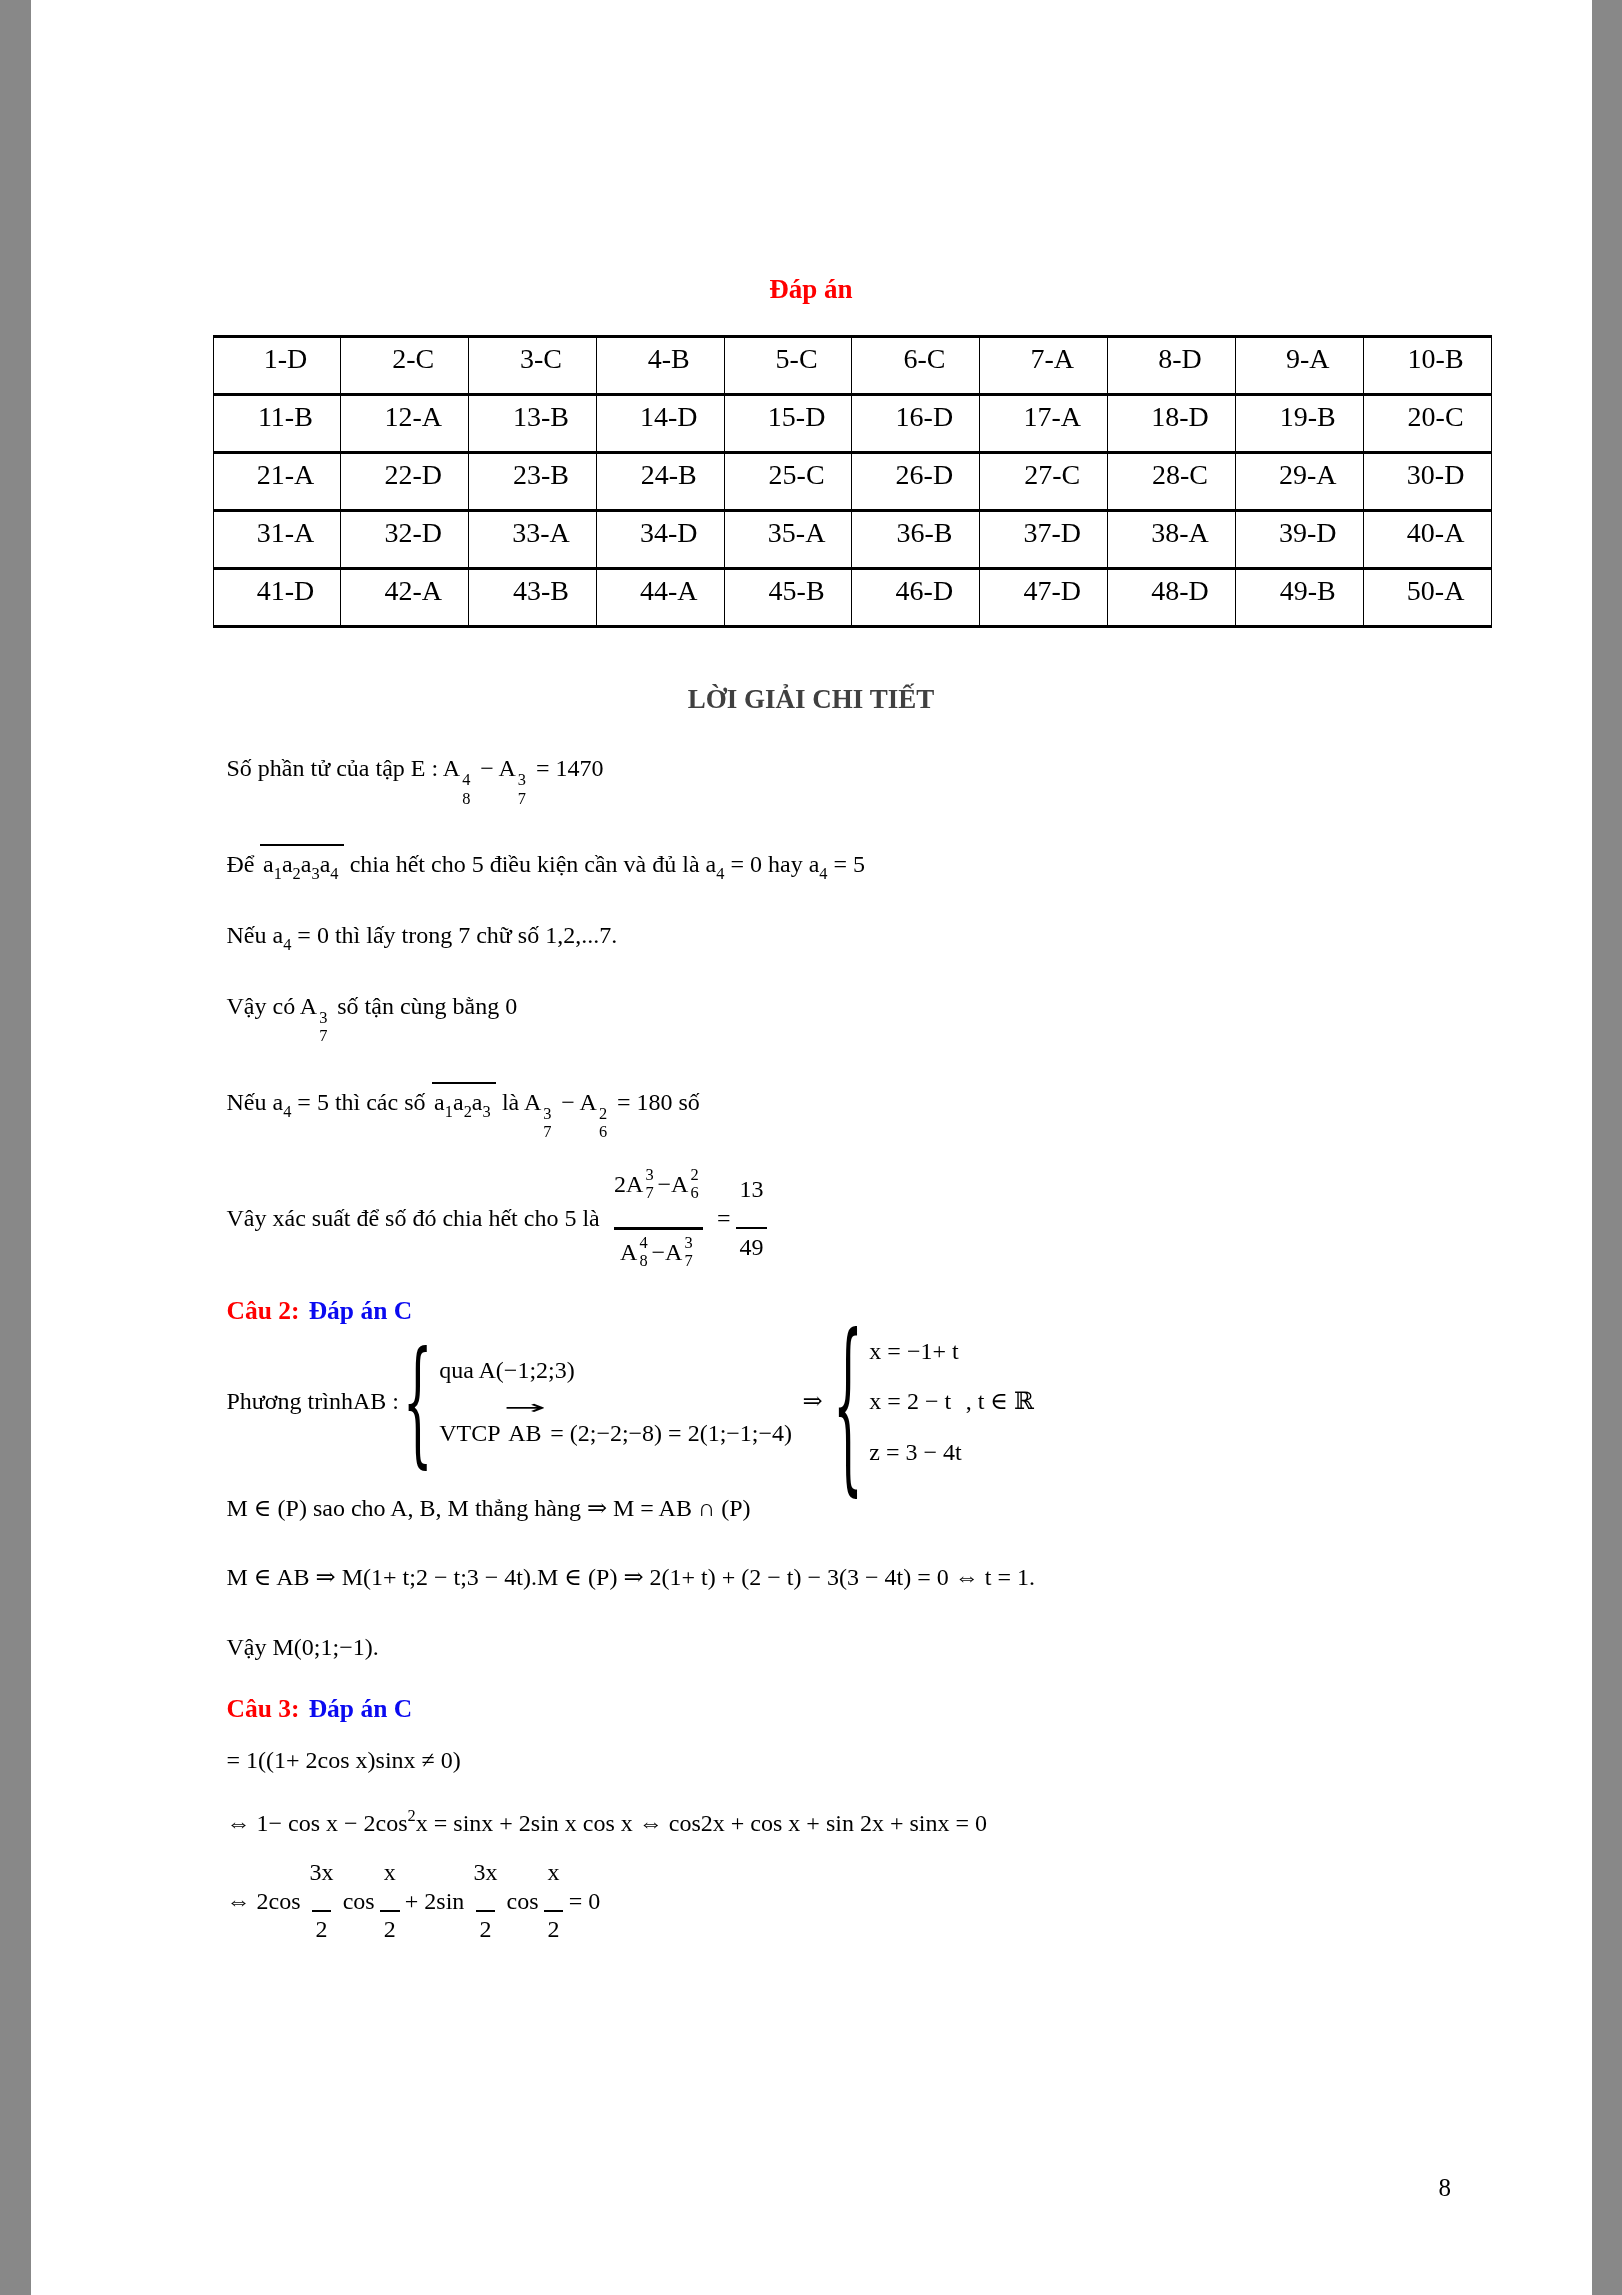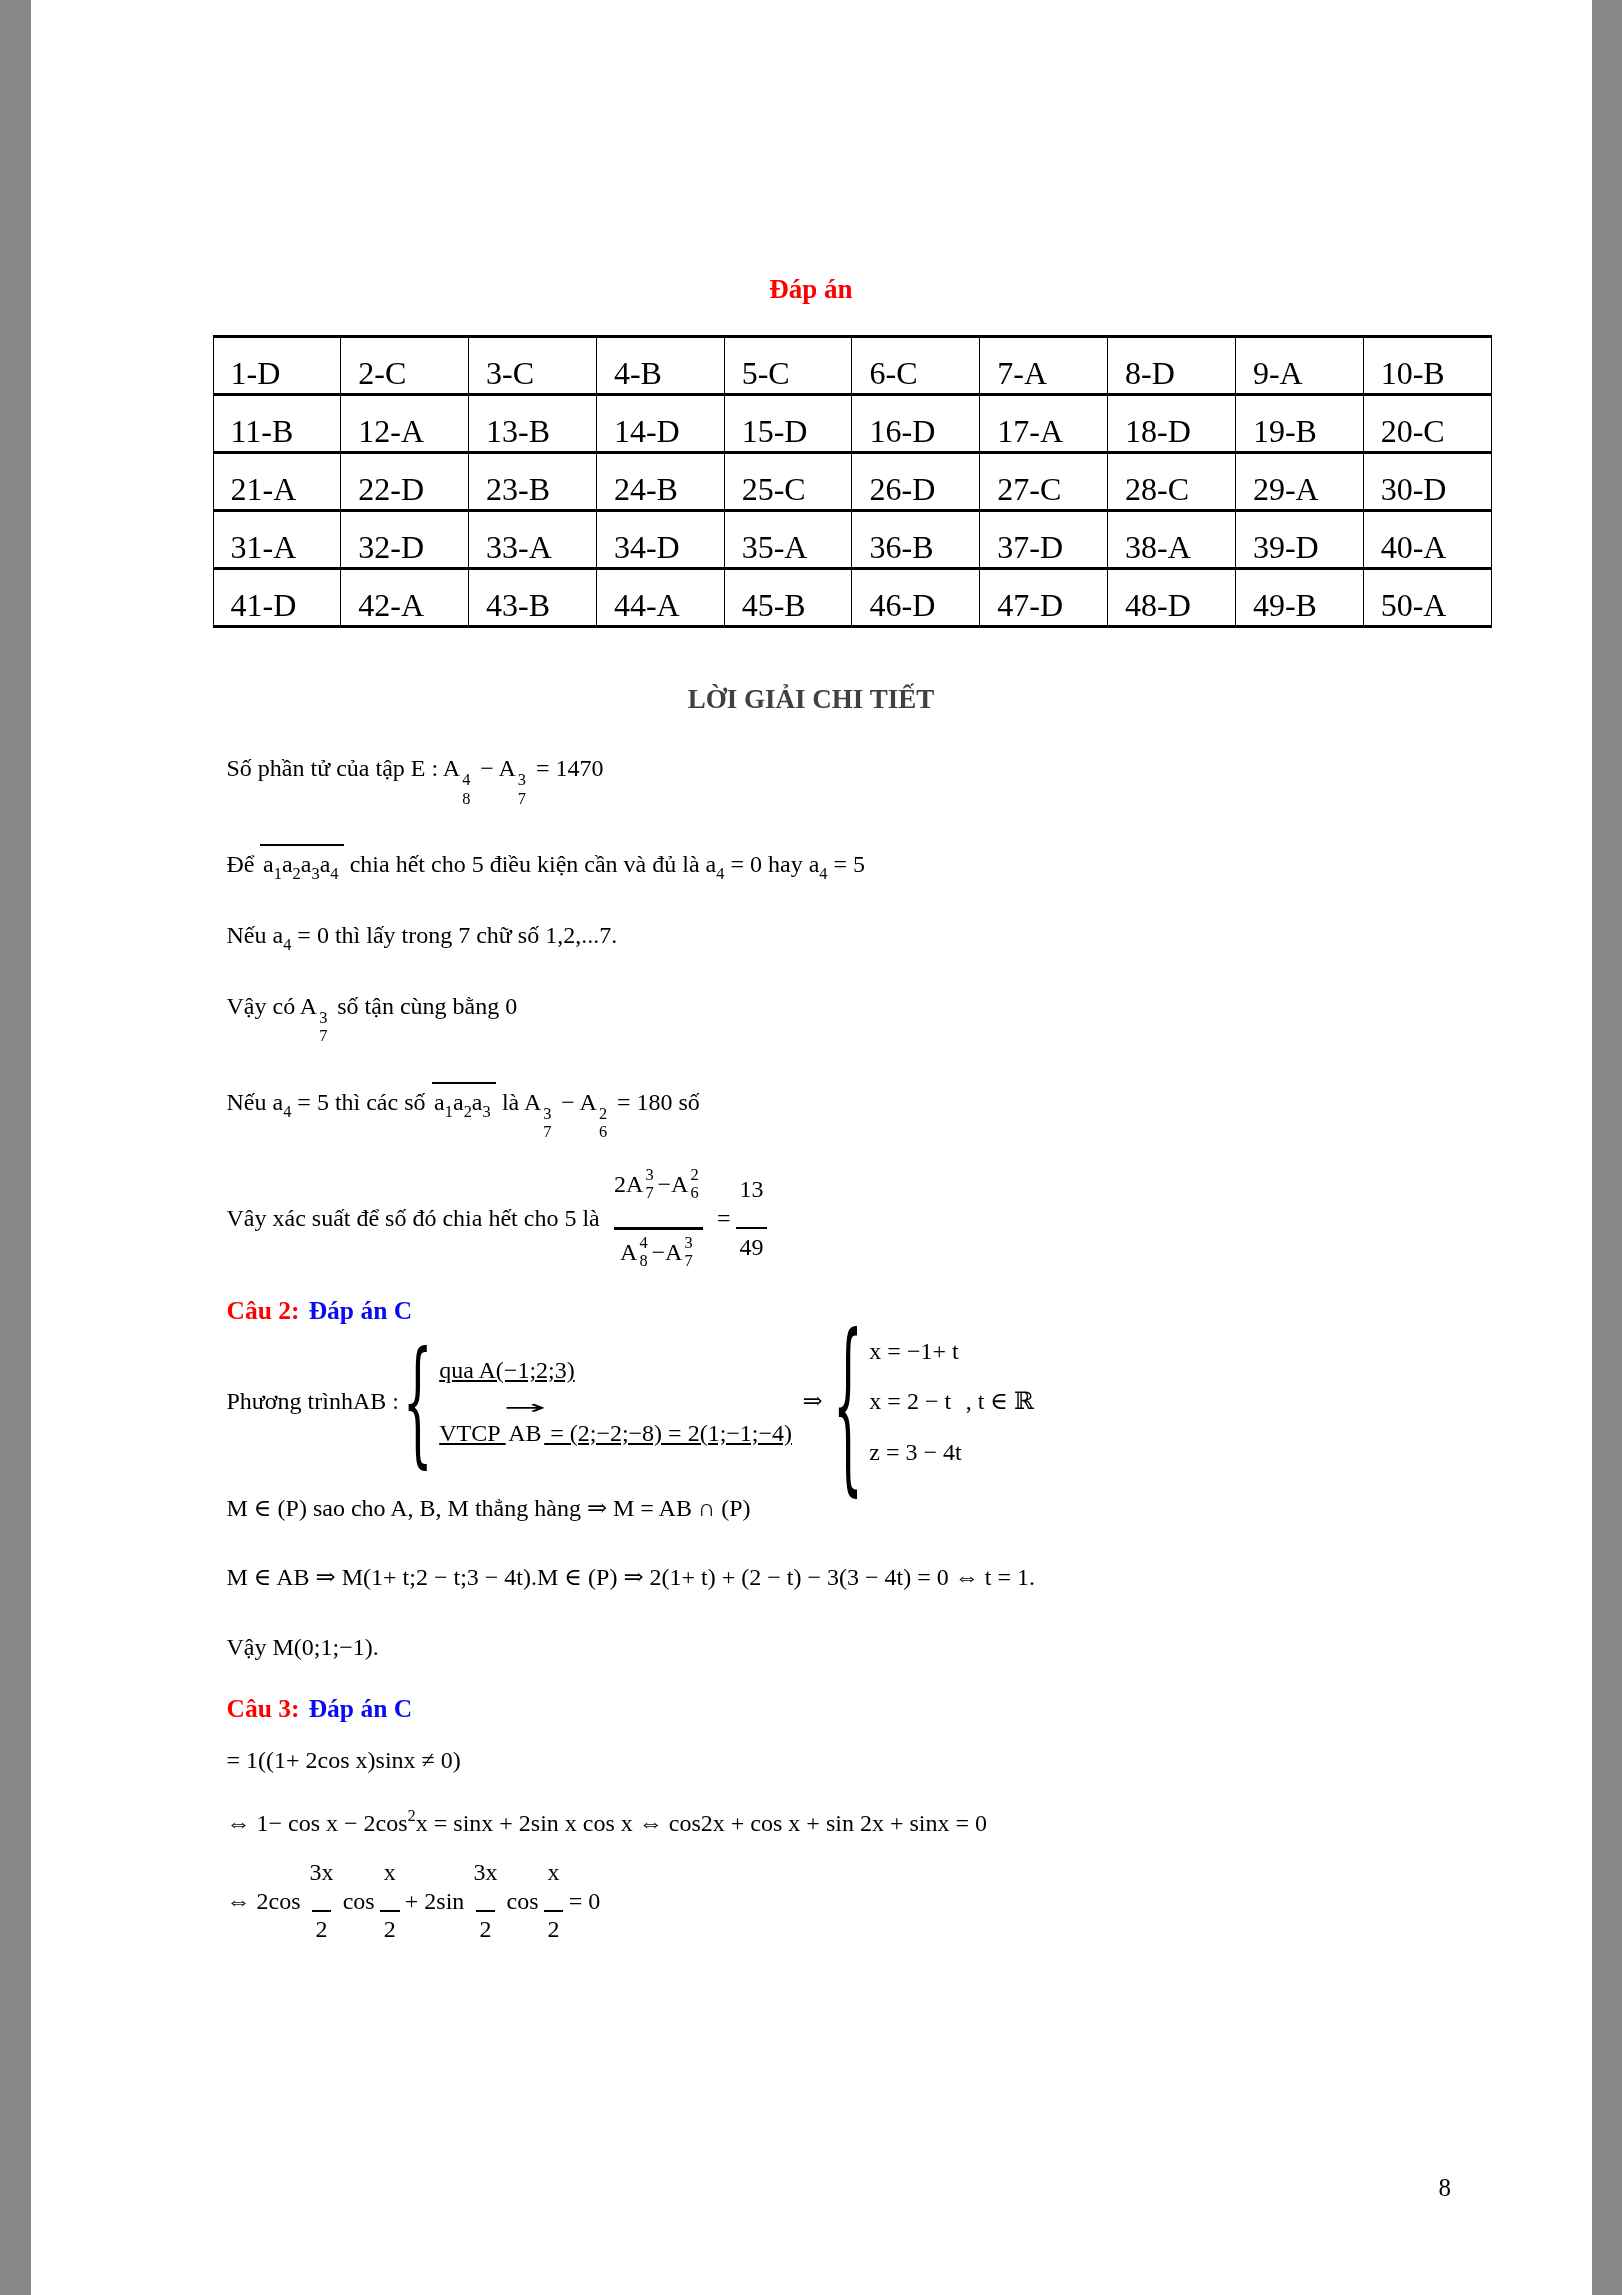--- a/index.html
+++ b/index.html
@@ -14,23 +14,23 @@
   .doc-title {
     padding-top:274px; text-align:center;
     font-size:27px; font-weight:bold; color:#ff0000;
   }
   table.anskey {
     margin:30px 0 0 182px; width:1279px;
     border-collapse:collapse; table-layout:fixed;
   }
   table.anskey td {
     width:10%; height:58px; vertical-align:top;
-    padding:17px 0 0 17px; font-size:32px;
+    padding:5px 0 0 17px; font-size:28px;
     border-left:1.3px solid #000; border-right:1.3px solid #000;
-    border-top:3.3px solid #000; border-bottom:3.3px solid #000;
+    border-top:3.3px solid #000; border-bottom:3.3px solid #000;text-align:center;
   }
   
   .sol-heading {
     margin-top:56px; text-align:center;
     font-size:27px; font-weight:bold; color:#404040;
   }
   .qhead { margin:19.6px 0 0 196px; font-size:25.5px; font-weight:bold; }
   .qhead .qlabel { color:#ff0000; }
   .qhead .qans { color:#0a0af0; margin-left:9.2px; }
   .line { margin:37px 0 0 196px; line-height:1.35; }
@@ -51,21 +51,21 @@
   .frac.mini .fnum { padding:0 3.9px 3.3px; }
   .frac.mini .fden { border-top:2.6px solid #000; padding:3.3px 3.9px 0; }
   .sys { display:inline-flex; align-items:center; margin:0 3.9px; }
   .brace {
     font-family:"DejaVu Serif","Liberation Serif",serif; font-weight:400;
     font-size:47px; line-height:1; display:inline-block; margin-right:6.5px;
   }
   .brace.b2 { transform:scaleY(2.9); }
   .brace.b3 { transform:scaleY(4.0); }
   .sys .rows { display:inline-flex; flex-direction:column; align-items:flex-start; row-gap:18px; }
-  .sys .rows.tight { row-gap:30px;text-decoration:underline; }
+  .sys .rows.tight { row-gap:30px; }
   .vec { position:relative; display:inline-block; margin:0 2.6px; }
   .vec .arr {
     position:absolute; left:50%; top:-18.3px;
     transform:translateX(-50%) scaleX(2.6); font-size:19.6px; line-height:1;
     font-family:"DejaVu Sans",sans-serif;
   }
   .imp { margin:0 6.5px; font-family:"DejaVu Serif","DejaVu Sans",serif; }
   .pagenum { position:absolute; left:1408px; top:2174px; font-size:25px; }
 </style>
 </head>

